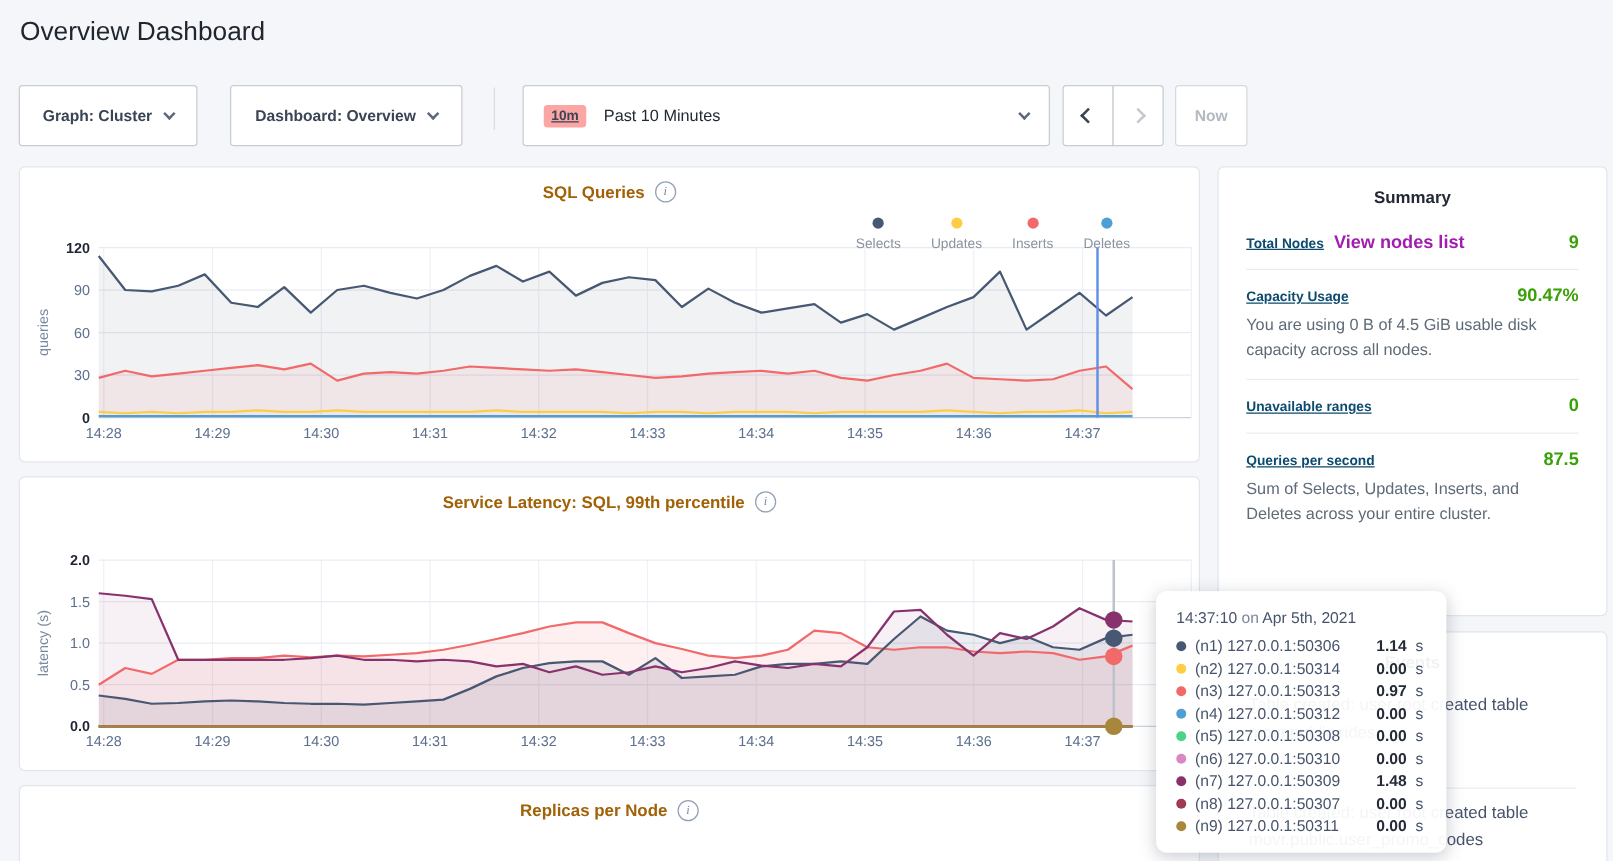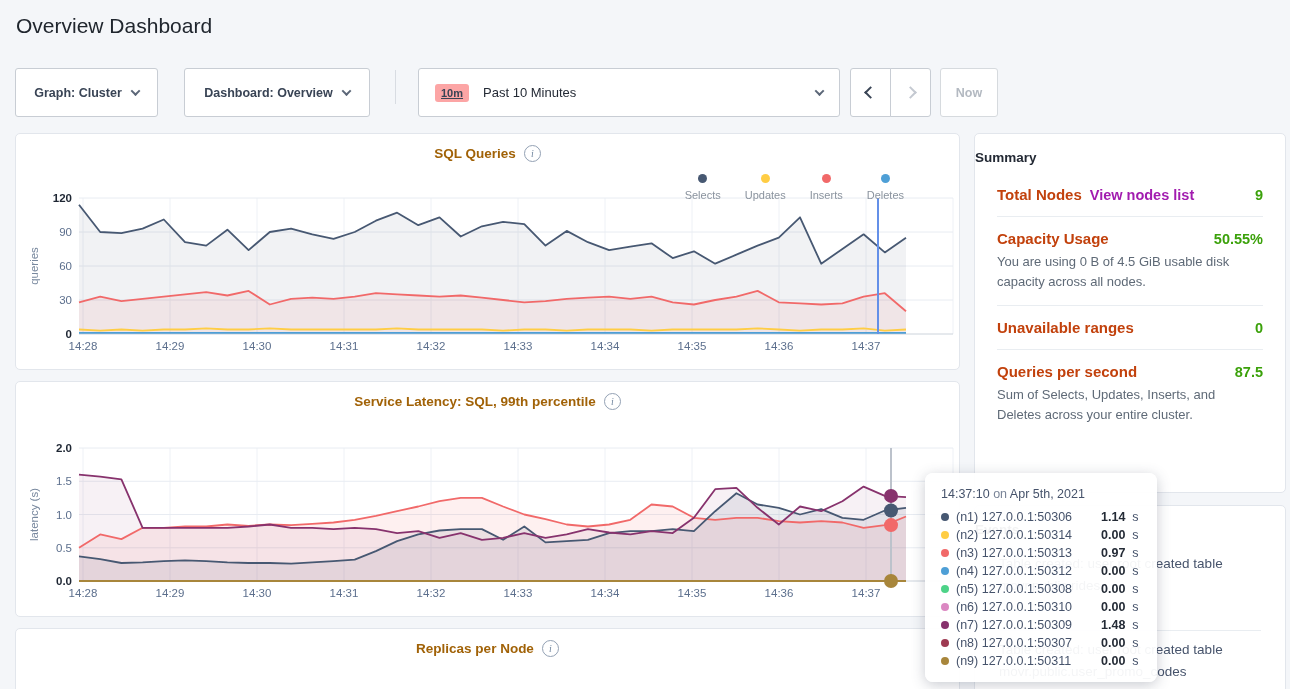--- a/index.html
+++ b/index.html
@@ -39,26 +39,26 @@
   .info-icon { width:17px; height:17px; border:1px solid #93a1b4; border-radius:50%; color:#7388a1;
                font-size:10px; display:flex; align-items:center; justify-content:center; font-style:italic;
                font-family:"Liberation Serif", serif; cursor:pointer; }
   .legend { position:absolute; top:40px; right:55px; display:flex; gap:24px; }
   .legend-item { display:flex; align-items:center; gap:6px; font-size:11px; color:#8a939e;flex-direction:column; }
   .legend-dot { width:9px; height:9px; border-radius:50%; }
   .chart-svg-mount { position:absolute; left:0; top:0; }
   svg text { font-family:"Liberation Sans", sans-serif; }
 
   
-  .panel-heading { text-align:left; font-size:13.5px; font-weight:700; color:#242a35; padding:16px 0 8px; }
+  .panel-heading { text-align:center; font-size:13.5px; font-weight:700; color:#242a35; padding:16px 0 8px; }
   .sum-body { padding:0 22px; }
   .sum-row { padding:13px 0; }
   .sum-row + .sum-row { border-top:1px solid #e9edf1; }
   .sum-line { display:flex; align-items:baseline; gap:8px; }
-  .sum-label { font-size:15px; font-weight:700; color:#c2410c; }
+  .sum-label { font-size:11px; font-weight:700; color:#0c4a6e;text-decoration:underline; }
   .sum-link { font-size:14.5px; font-weight:700; color:#a21caf; text-decoration:none; cursor:pointer; }
   .sum-spacer { flex:1; }
   .sum-value { font-size:14.5px; font-weight:700; color:#3ba10a; }
   .sum-desc { margin-top:5px; font-size:13px; color:#5f6a77; line-height:1.55; padding-right:6px; }
 
   
   .events-body { padding:0 24px; }
   .event-item { padding:8px 0 34px; }
   .event-item + .event-item { border-top:1px solid #e9edf1; }
   .event-line { font-size:13.5px; color:#46536b; line-height:1.6; white-space:nowrap; }
@@ -244,21 +244,21 @@
           <span class="sum-label">Total Nodes</span>
           <a class="sum-link">View nodes list</a>
           <span class="sum-spacer"></span>
           <span class="sum-value">9</span>
         </div>
       </div>
       <div class="sum-row">
         <div class="sum-line">
           <span class="sum-label">Capacity Usage</span>
           <span class="sum-spacer"></span>
-          <span class="sum-value">50.55%</span>
+          <span class="sum-value">90.47%</span>
         </div>
         <div class="sum-desc">You are using 0 B of 4.5 GiB usable disk capacity across all nodes.</div>
       </div>
       <div class="sum-row">
         <div class="sum-line">
           <span class="sum-label">Unavailable ranges</span>
           <span class="sum-spacer"></span>
           <span class="sum-value">0</span>
         </div>
       </div>

